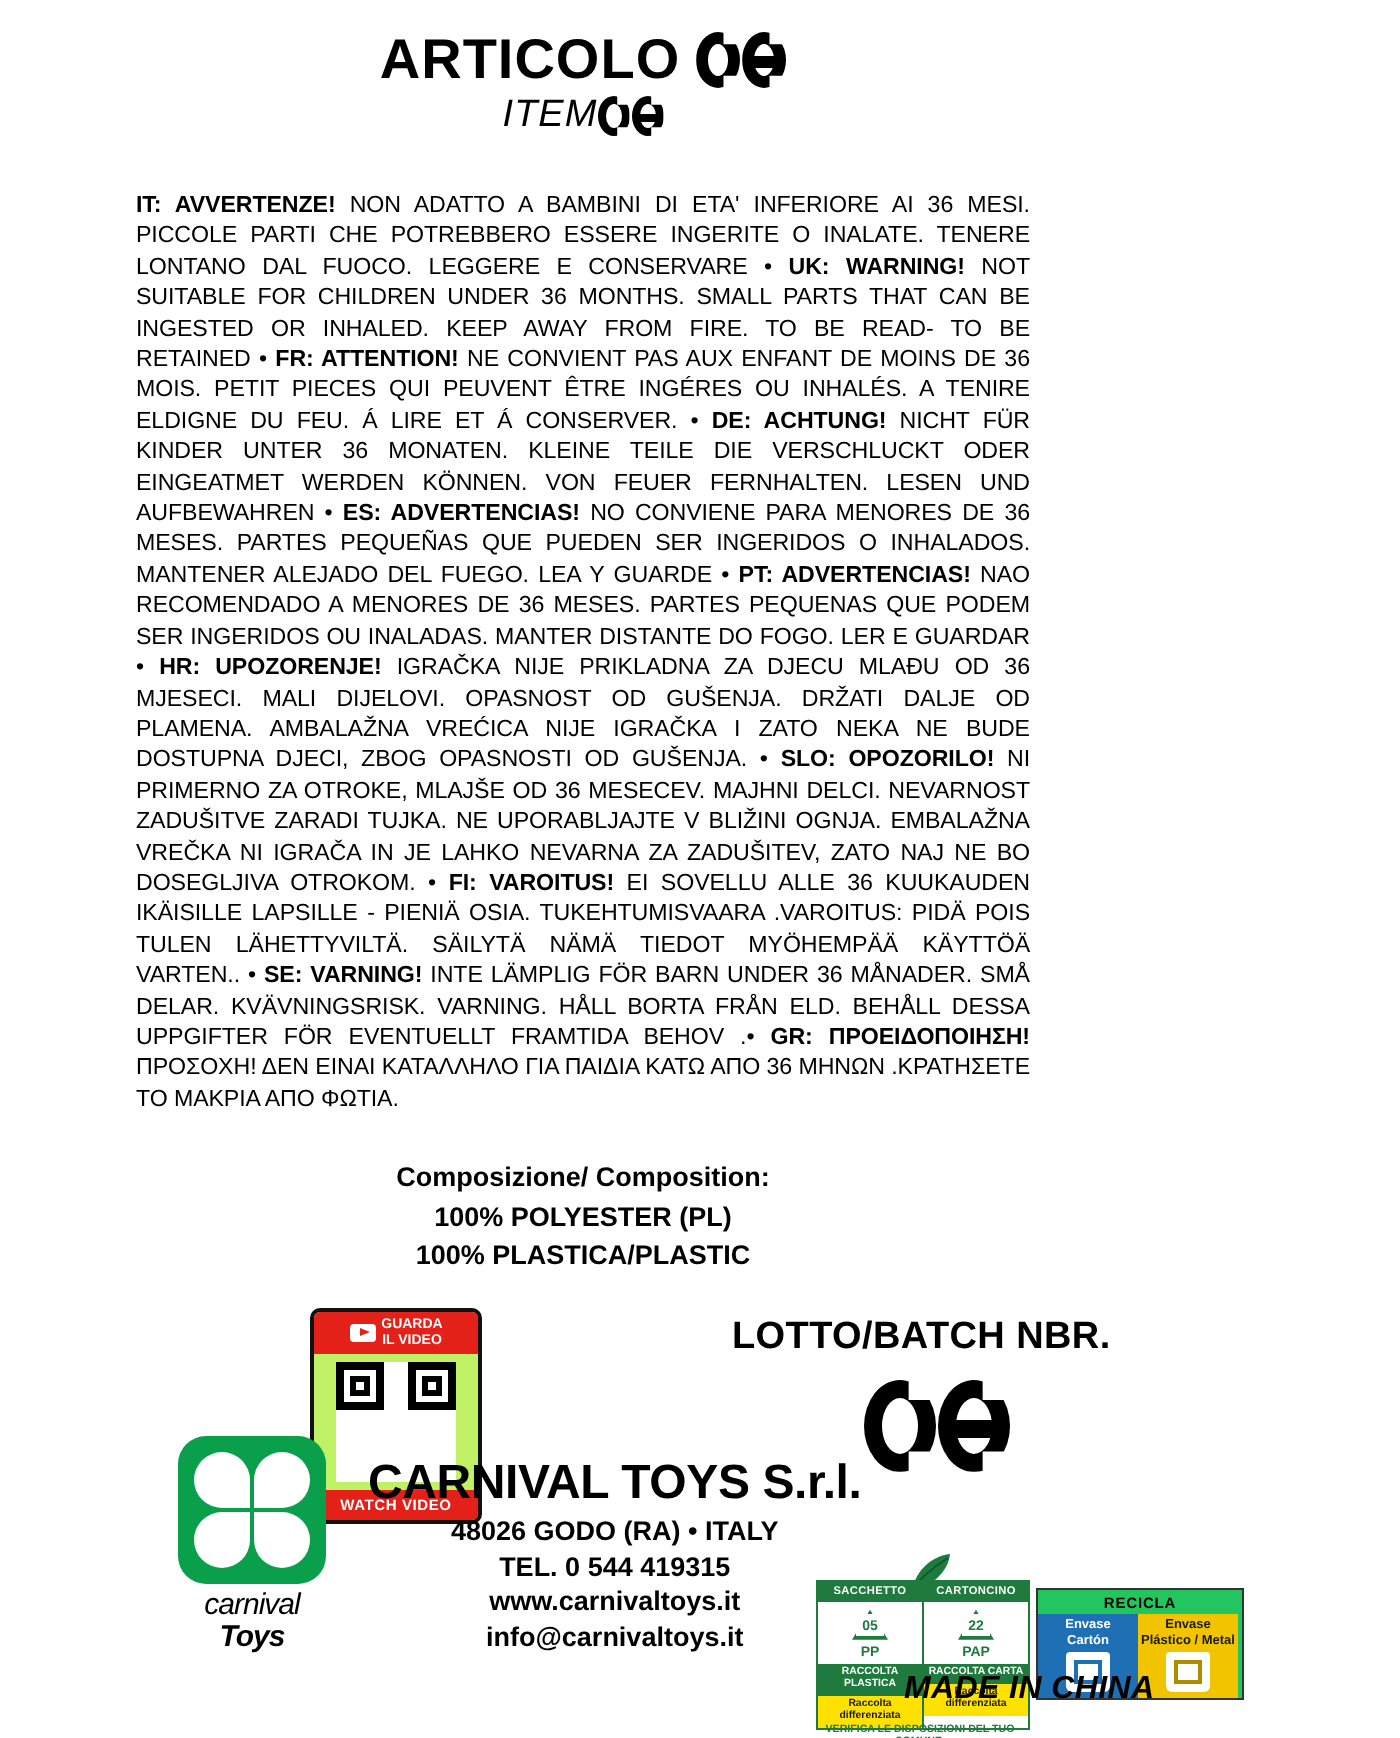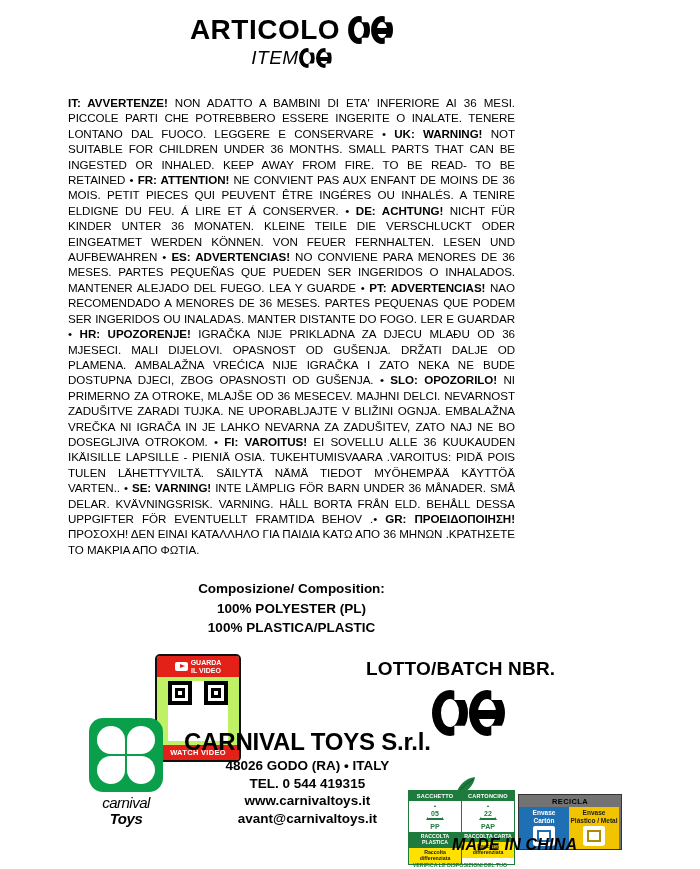--- a/index.html
+++ b/index.html
@@ -318,21 +318,21 @@
     height: 20px;
   }
 
   
   .recicla {
     position: absolute;
     left: 518px;
     top: 4px;
     width: 102px;
     border: 1px solid #333;
-    background: #737373;
+    background: #22c55e;
   }
   .recicla-top {
     font-size: 7.5px;
     font-weight: bold;
     text-align: center;
     padding: 2px 0 1px 0;
     letter-spacing: 0.4px;
   }
   .recicla-cols {
     display: flex;
@@ -633,19 +633,19 @@
         <div class="leaf-part lp4"></div>
       </div>
       <div class="logo-name1">carnival</div>
       <div class="logo-name2">Toys</div>
     </div>
     <div class="addr">
       <div class="co">CARNIVAL TOYS S.r.l.</div>
       <div>48026 GODO (RA) • ITALY</div>
       <div>TEL. 0 544 419315</div>
       <div class="web">www.carnivaltoys.it</div>
-      <div class="web">avant@carnivaltoys.it</div>
+      <div class="web">info@carnivaltoys.it</div>
     </div>
   </div>
 
   <div class="made-in">MADE IN CHINA</div>
 
 </div>
 
 </body></html>

